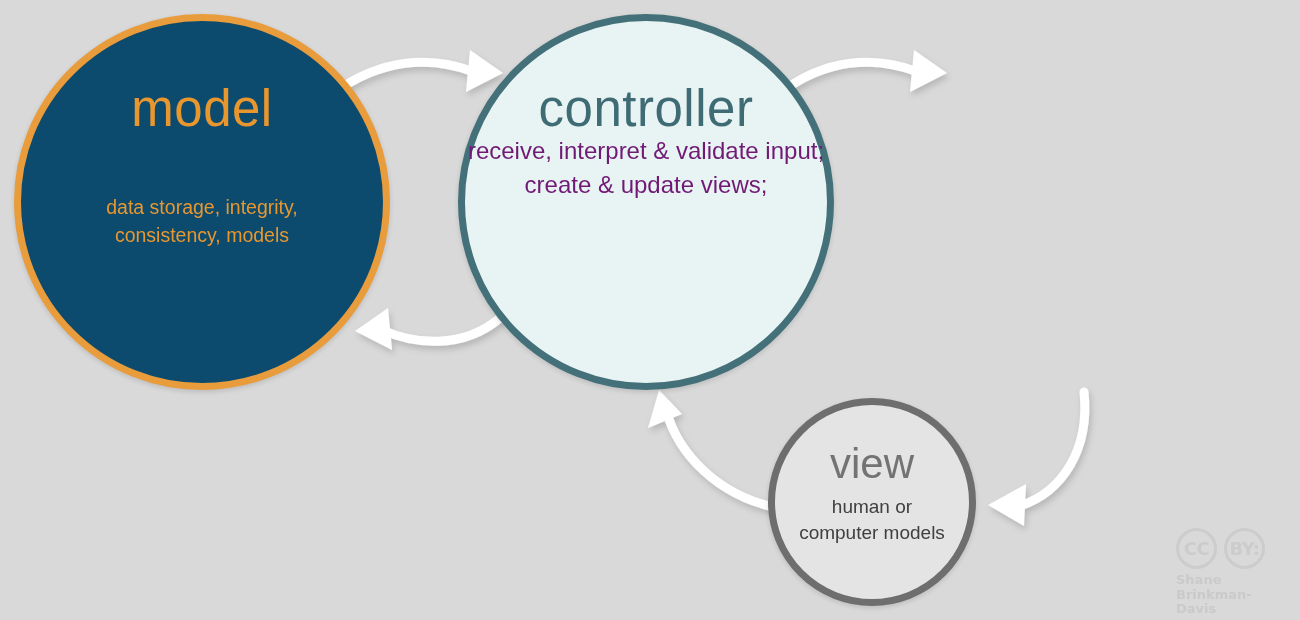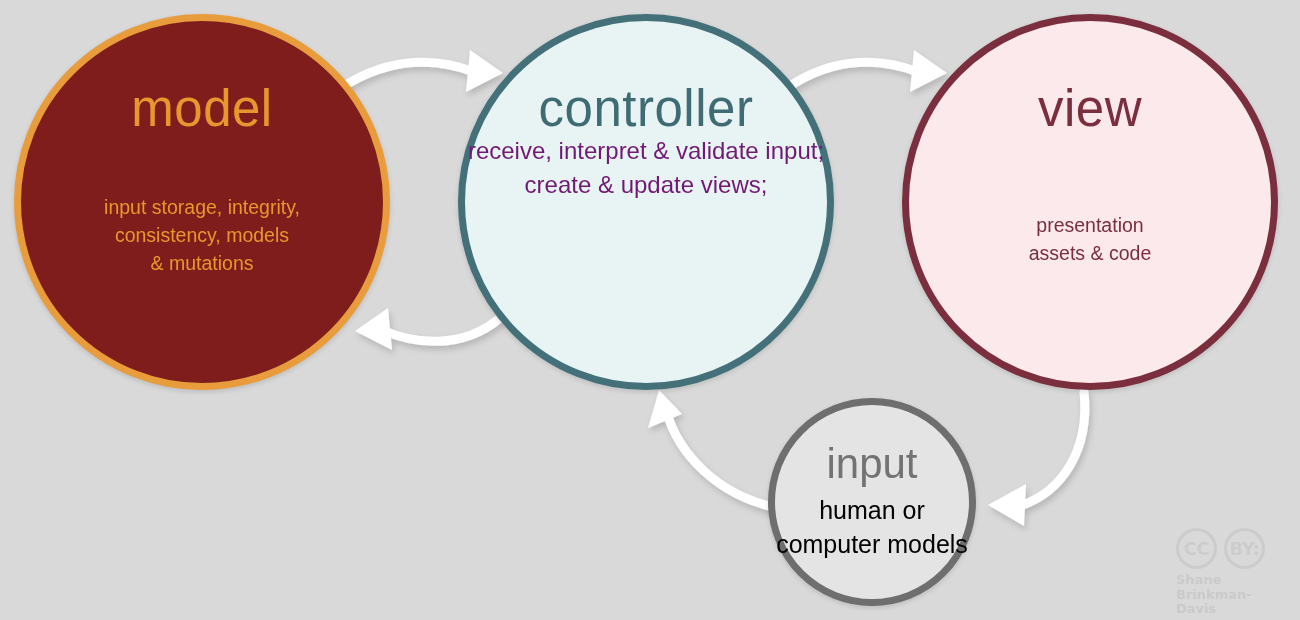--- a/index.html
+++ b/index.html
@@ -35,21 +35,21 @@
     align-items: center;
     text-align: center;
   }
 
   
   #node-model {
     left: 14px;
     top: 14px;
     width: 376px;
     height: 376px;
-    background: #7f1d1d;
+    background: #0c4a6e;
     border: 7px solid #e89c3c;
     box-shadow: 0 2px 5px rgba(0,0,0,0.13);
   }
   #node-model .node-title {
     color: #e8972f;
     font-size: 51px;
     margin-top: 62px;
     letter-spacing: 0.5px;
     line-height: 1;
   }
@@ -117,22 +117,22 @@
     border: 7px solid #6e6e6e;
     box-shadow: 0 2px 5px rgba(0,0,0,0.13);
   }
   #node-user .node-title {
     color: #737373;
     font-size: 42px;
     margin-top: 38px;
     line-height: 1;
   }
   #node-user .node-desc {
-    color: #000000;
-    font-size: 25px;
+    color: #404040;
+    font-size: 19px;
     line-height: 1.35;
     margin-top: 9px;
   }
 
   
   #cc-badge {
     position: absolute;
     left: 1176px;
     top: 528px;
     width: 112px;
@@ -202,44 +202,36 @@
 
     <g filter="url(#softshadow)">
       <path d="M 778,508 C 718,496 678,454 666,410" stroke="#ffffff" stroke-width="9" fill="none" stroke-linecap="round"></path>
       <path d="M 682,414 L 659,390 L 648,428 Z" fill="#ffffff"></path>
     </g>
   </svg>
 
   <div class="node" id="node-model">
     <div class="node-title">model</div>
     <div class="node-desc">
-        <div>input storage, integrity,</div>
+        <div>data storage, integrity,</div>
         <div>consistency, models</div>
-        <div>&amp; mutations</div>
       </div>
   </div>
 
   <div class="node" id="node-controller">
     <div class="node-title">controller</div>
     <div class="node-desc">
         <div>receive, interpret &amp; validate input;</div>
         <div>create &amp; update views;</div>
       </div>
   </div>
 
-  <div class="node" id="node-view">
+
+  <div class="node" id="node-user">
     <div class="node-title">view</div>
-    <div class="node-desc">
-        <div>presentation</div>
-        <div>assets &amp; code</div>
-      </div>
-  </div>
-
-  <div class="node" id="node-user">
-    <div class="node-title">input</div>
     <div class="node-desc">
         <div>human or</div>
         <div>computer models</div>
       </div>
   </div>
 
   <div id="cc-badge">
     <div class="cc-circles">
       <div class="cc-circle">CC</div>
       <div class="cc-circle">BY:</div>

